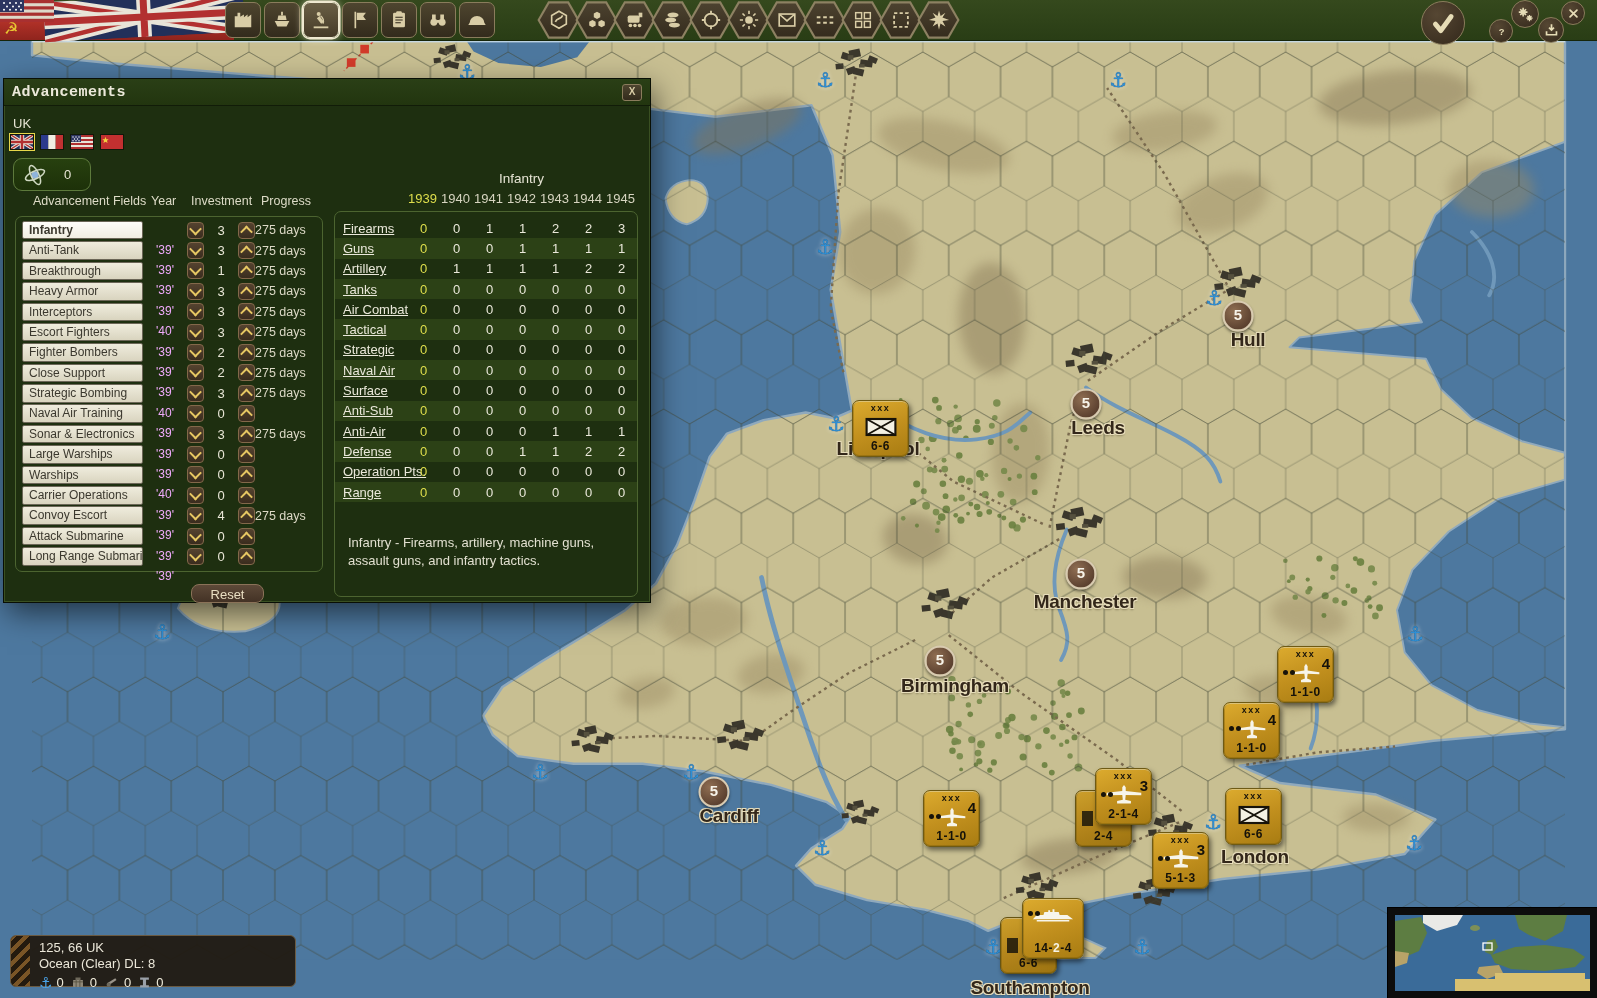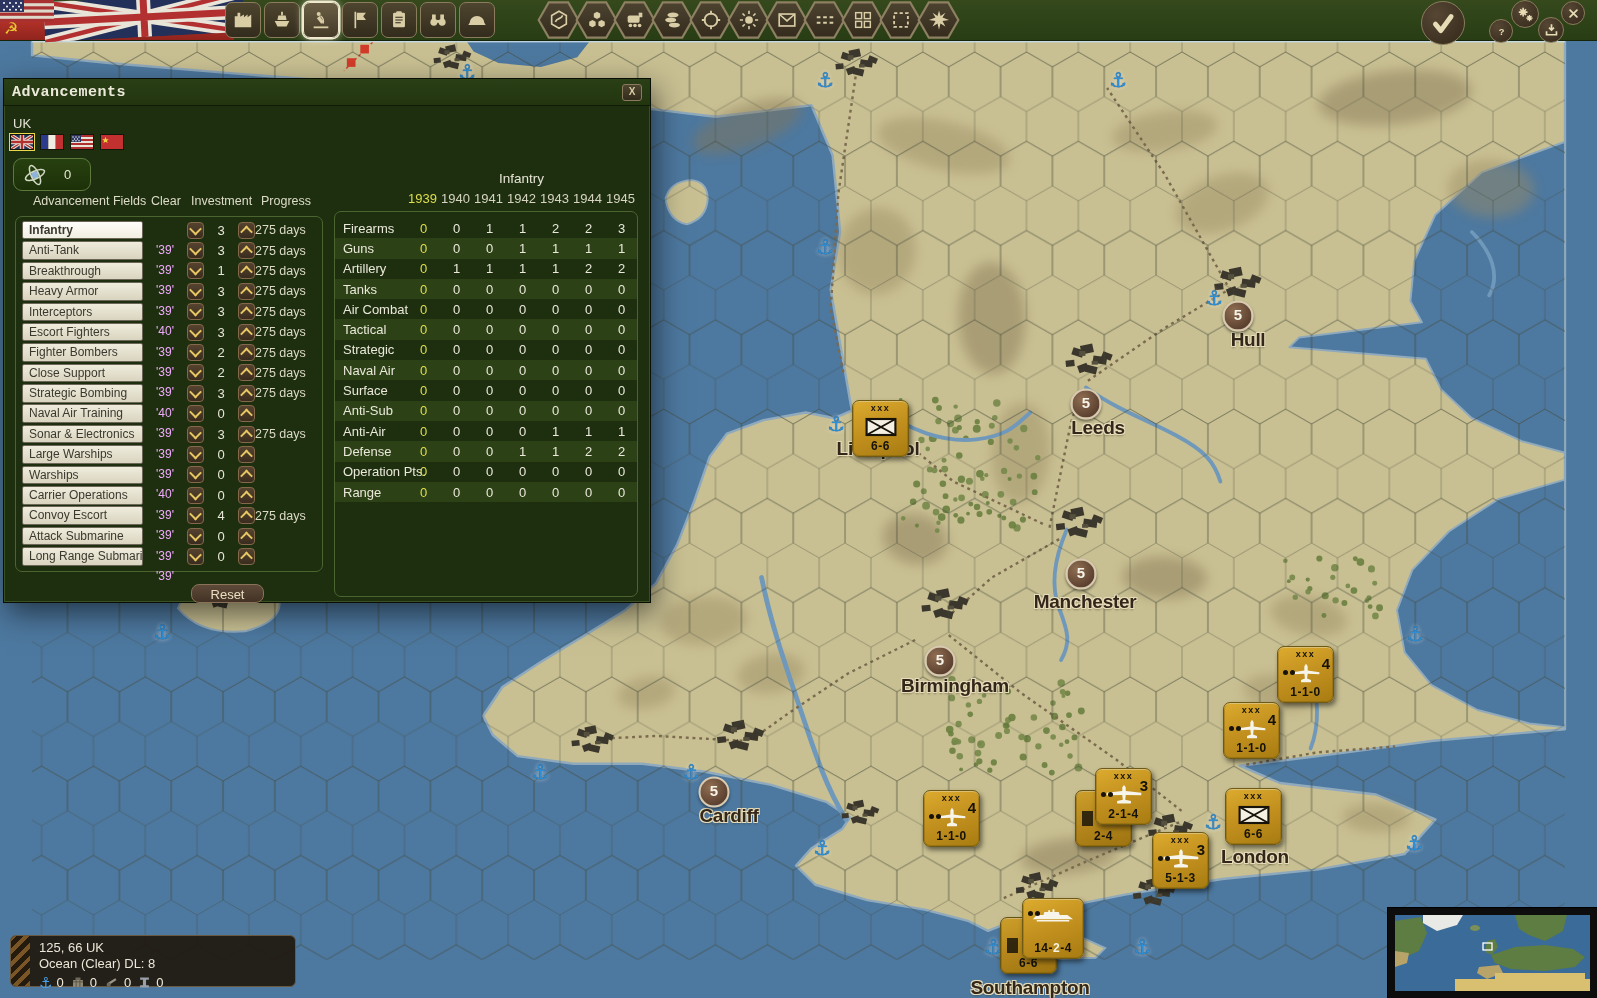--- a/index.html
+++ b/index.html
@@ -95,21 +95,21 @@
   .f-up{margin-left:2px;}
   .f-prog{font:12.5px "Liberation Sans",sans-serif;color:#dcd9c6;}
   #reset-btn{position:absolute;left:187px;top:505px;width:73px;height:19px;border-radius:8px;
     background:linear-gradient(#5d4938,#433225);border:1px solid #8a7258;color:#e9dec2;
     font:13px/17px "Liberation Sans",sans-serif;text-align:center;}
   #stats-panel{position:absolute;left:330px;top:132px;width:304px;height:386px;
     border:1px solid #4c6430;border-radius:7px;box-sizing:border-box;padding-top:6px;}
   .s-row{display:grid;grid-template-columns:64px repeat(7,33px);height:20.3px;align-items:center;
     padding-left:8px;font:13px "Liberation Sans",sans-serif;color:#eae8da;}
   .s-row.stripe{background:rgba(120,160,55,.16);}
-  .s-label{white-space:nowrap;overflow:visible;}
+  .s-label{white-space:nowrap;overflow:visible;text-decoration:underline;}
   .s-cell{text-align:center;}
   .s-cell.y{color:#dede4c;}
   #stats-desc{margin-top:32px;padding:0 13px;font:13px/1.35 "Liberation Sans",sans-serif;color:#e2e0d0;max-width:296px;}
   
   #status-panel{position:absolute;left:10px;top:935px;width:286px;height:52px;z-index:60;
     background:rgba(32,25,15,.93);border:1px solid #6a5a42;border-radius:6px;box-sizing:border-box;
     padding:4px 7px 4px 28px;color:#eae6d8;font:13px/1.25 "Liberation Sans",sans-serif;}
   #status-stripe{position:absolute;left:0;top:0;bottom:0;width:19px;border-radius:5px 0 0 5px;
     background:repeating-linear-gradient(135deg,#7a5526 0 4px,#241a0e 4px 9px);}
   #status-res{display:flex;align-items:center;gap:6px;margin-top:1px;}
@@ -799,21 +799,21 @@
       </div>
     <div id="research-btn">
       <svg width="30" height="26" viewBox="0 0 24 24" style="margin-left:6px;">
         <circle cx="12" cy="12" r="3.4" fill="#8fb4dc"></circle>
         <ellipse cx="12" cy="12" rx="9.5" ry="3.6" fill="none" stroke="#cfd8c2" stroke-width="1.4" transform="rotate(-25 12 12)"></ellipse>
         <ellipse cx="12" cy="12" rx="9.5" ry="3.6" fill="none" stroke="#cfd8c2" stroke-width="1.4" transform="rotate(65 12 12)"></ellipse>
       </svg>
       <span id="research-val">0</span>
     </div>
     <div class="col-head" style="left:29px;">Advancement Fields</div>
-    <div class="col-head" style="left:147px;">Clear</div>
+    <div class="col-head" style="left:147px;">Year</div>
     <div class="col-head" style="left:187px;">Investment</div>
     <div class="col-head" style="left:257px;">Progress</div>
     <div id="unit-title">Infantry</div>
     <div id="years-row">
         <div></div>
         <div class="active">1939</div>
         <div>1940</div>
         <div>1941</div>
         <div>1942</div>
         <div>1943</div>
@@ -1163,20 +1163,21 @@
             <div class="s-label">Range</div>
             <div class="s-cell y">0</div>
             <div class="s-cell">0</div>
             <div class="s-cell">0</div>
             <div class="s-cell">0</div>
             <div class="s-cell">0</div>
             <div class="s-cell">0</div>
             <div class="s-cell">0</div>
           </div>
         </div>
+      <div id="stats-desc">Infantry - Firearms, artillery, machine guns, assault guns, and infantry tactics.</div>
     </div>
   </div>
 
   <div id="status-panel">
     <div id="status-stripe"></div>
     <div>125, 66 UK</div>
     <div>Ocean (Clear) DL: 8</div>
     <div id="status-res">
         <div class="res">
           <span class="a">⚓</span>

